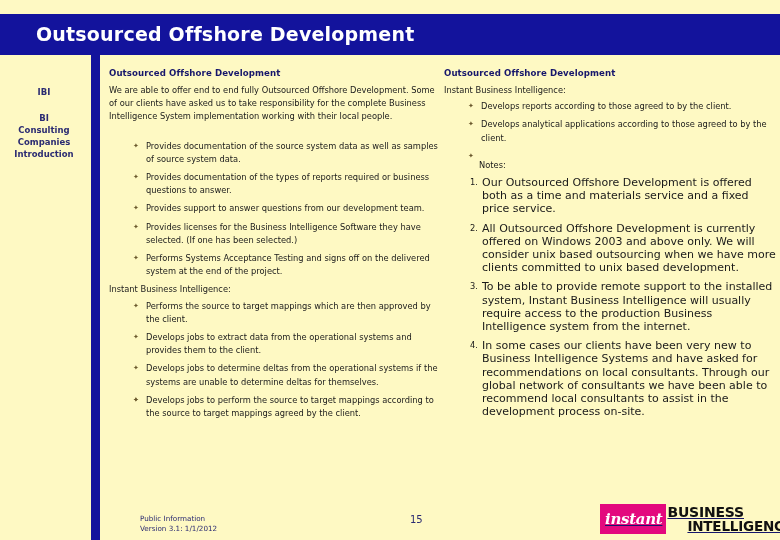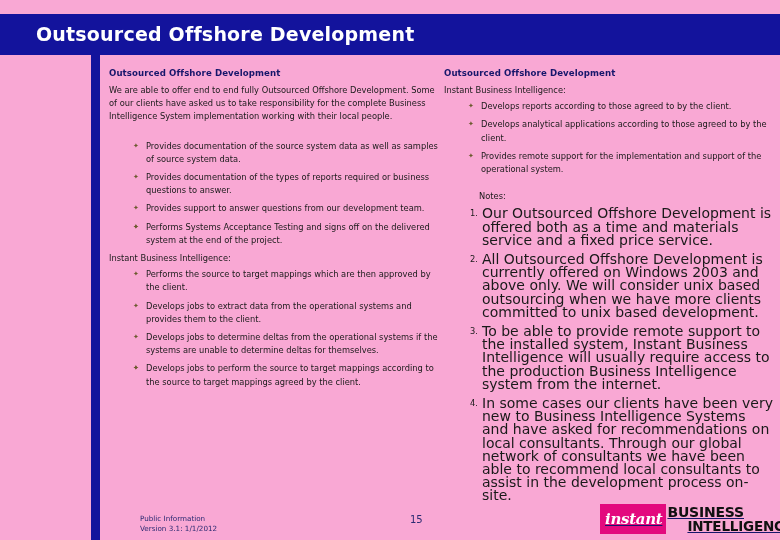--- a/index.html
+++ b/index.html
@@ -11,21 +11,21 @@
     width: 780px;
     height: 540px;
     overflow: hidden;
     font-family: "Liberation Sans", sans-serif;
     color: #16166b;
   }
   #slide {
     position: relative;
     width: 780px;
     height: 540px;
-    background: #f9a8d4;
+    background: #fef9c3;
   }
 
   
   #title-bar {
     position: absolute;
     left: 0;
     top: 14px;
     width: 780px;
     height: 41px;
     background: #13139c;
@@ -122,21 +122,21 @@
   }
 
   ol.notes {
     list-style: none;
     counter-reset: noteno;
     margin: 0;
     padding: 0 0 0 22px;
   }
   ol.notes > li {
     position: relative;
-    font-size: 14px;
+    font-size: 11px;
     line-height: 13.2px;
     color: #1a1a1a;
     margin-bottom: 6px;
     padding-left: 16px;
     counter-increment: noteno;
   }
   ol.notes > li::before {
     content: counter(noteno) ".";
     position: absolute;
     left: 0;
@@ -218,48 +218,55 @@
 <body>
 
 <div id="slide">
 
   <div id="title-bar">
     <div id="title-text">Outsourced Offshore Development</div>
   </div>
 
   <div id="divider"></div>
 
+  <nav id="sidebar">
+    <span class="nav-item nav-top">IBI</span>
+    <span class="nav-item">BI</span>
+    <span class="nav-item">Consulting</span>
+    <span class="nav-item">Companies</span>
+    <span class="nav-item">Introduction</span>
+  </nav>
 
   <section class="col" id="col-left">
     <h2 class="col-heading">Outsourced Offshore Development</h2>
     <p class="para">We are able to offer end to end fully Outsourced Offshore Development. Some of our clients have asked us to take responsibility for the complete Business Intelligence System implementation working with their local people.</p>
     <ul class="bullets">
       <li><span class="bullet-glyph">✦</span><span>Provides documentation of the source system data as well as samples of source system data.</span></li>
       <li><span class="bullet-glyph">✦</span><span>Provides documentation of the types of reports required or business questions to answer.</span></li>
       <li><span class="bullet-glyph">✦</span><span>Provides support to answer questions from our development team.</span></li>
-      <li><span class="bullet-glyph">✦</span></li>
+      <li><span class="bullet-glyph">✦</span><span>Provides licenses for the Business Intelligence Software they have selected. (If one has been selected.)</span></li>
       <li><span class="bullet-glyph">✦</span><span>Performs Systems Acceptance Testing and signs off on the delivered system at the end of the project.</span></li>
     </ul>
     <p class="lead">Instant Business Intelligence:</p>
     <ul class="bullets">
       <li><span class="bullet-glyph">✦</span><span>Performs the source to target mappings which are then approved by the client.</span></li>
       <li><span class="bullet-glyph">✦</span><span>Develops jobs to extract data from the operational systems and provides them to the client.</span></li>
       <li><span class="bullet-glyph">✦</span><span>Develops jobs to determine deltas from the operational systems if the systems are unable to determine deltas for themselves.</span></li>
       <li><span class="bullet-glyph">✦</span></li>
       <li><span class="bullet-glyph">✦</span><span>Develops jobs to perform the source to target mappings according to the source to target mappings agreed by the client.</span></li>
     </ul>
   </section>
 
   <section class="col" id="col-right">
     <h2 class="col-heading">Outsourced Offshore Development</h2>
     <p class="lead">Instant Business Intelligence:</p>
     <ul class="bullets">
       <li><span class="bullet-glyph">✦</span><span>Develops reports according to those agreed to by the client.</span></li>
       <li><span class="bullet-glyph">✦</span><span>Develops analytical applications according to those agreed to by the client.</span></li>
-      <li><span class="bullet-glyph">✦</span><span>Provides remote support for the implementation and support of the operational system.</span></li>
+      <li><span class="bullet-glyph">✦</span></li>
     </ul>
     <p class="notes-label">Notes:</p>
     <ol class="notes">
       <li>Our Outsourced Offshore Development is offered both as a time and materials service and a fixed price service.</li>
       <li>All Outsourced Offshore Development is currently offered on Windows 2003 and above only. We will consider unix based outsourcing when we have more clients committed to unix based development.</li>
       <li>To be able to provide remote support to the installed system, Instant Business Intelligence will usually require access to the production Business Intelligence system from the internet.</li>
       <li>In some cases our clients have been very new to Business Intelligence Systems and have asked for recommendations on local consultants. Through our global network of consultants we have been able to recommend local consultants to assist in the development process on-site.</li>
     </ol>
   </section>
 

